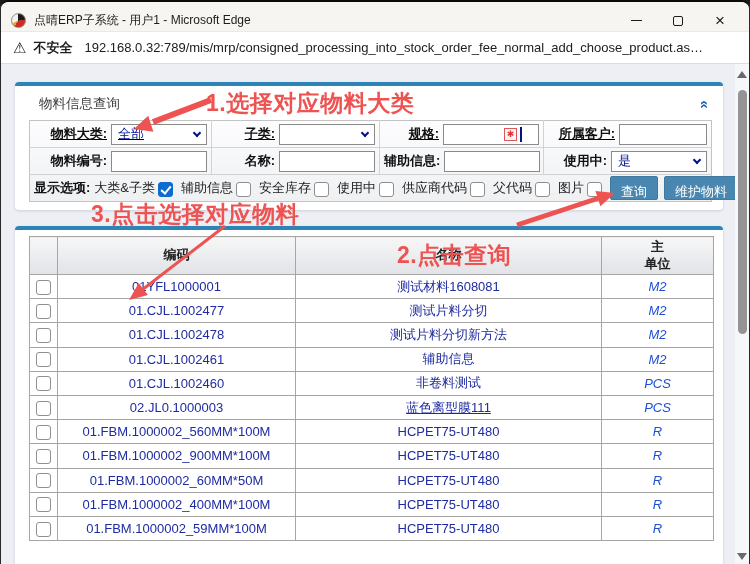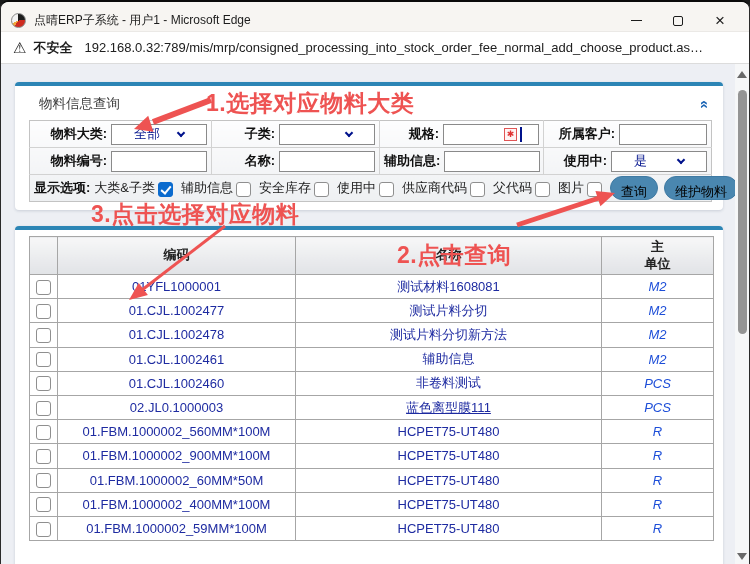--- a/index.html
+++ b/index.html
@@ -28,48 +28,48 @@
          border-top:4px solid #2c85b5;box-shadow:0 1px 3px rgba(40,60,90,.18);}
   .panel1{top:18px;height:128px;}
   .panel2{top:162px;height:348px;}
   .phead{display:flex;align-items:center;justify-content:space-between;padding:9px 14px 5px 24px;}
   .ptitle{font-size:13.5px;color:#3c3c3c;}
   .collapse{color:#1a64b4;font-size:15px;font-weight:700;display:inline-block;transform:rotate(90deg);cursor:pointer;line-height:1;}
   
   .form{margin:2px 12px 0 14px;width:682px;border-collapse:collapse;table-layout:fixed;
         background:linear-gradient(#fdfdfe,#eef0f2);border:1px solid #c3c3c3;}
   .form td{height:27px;padding:0 4px;border-top:1px solid #d2d2d2;}
-  .form tr:first-child td{border-top:none;}
+  .form tr:first-child td{border-top:none;text-decoration:underline;}
   .grp{border-left:1px solid #d2d2d2;}
   .grp:first-child{border-left:none;}
   .grpin{display:flex;align-items:center;}
   .lbl{flex:1;text-align:right;font-size:13px;font-weight:700;color:#111;padding-right:4px;white-space:nowrap;}
   .selectbox{width:96px;height:21px;background:#fff;border:1px solid #8a8a8a;display:inline-flex;
-             align-items:center;justify-content:space-between;padding:0 22px;flex:0 0 auto;cursor:pointer;}
+             align-items:center;justify-content:space-between;padding:0 6px;flex:0 0 auto;cursor:pointer;}
   .selval{font-size:13px;color:#00128c;white-space:nowrap;overflow:hidden;}
   .chev{width:6px;height:6px;border-right:2px solid #00128c;border-bottom:2px solid #00128c;
         transform:rotate(45deg);margin-top:-3px;flex:0 0 auto;}
   .txt{width:96px;height:21px;border:1px solid #8a8a8a;background:#fff;padding:0 4px;font-size:13px;color:#00128c;flex:0 0 auto;}
   .txt.narrow{width:88px;}
   .inputwrap{position:relative;display:inline-flex;align-items:center;flex:0 0 auto;}
   .imgx{position:absolute;right:22px;top:4px;width:13px;height:13px;border:1px solid #e05555;background:#fff4f4;
         color:#e03333;font-size:9px;line-height:11px;text-align:center;}
   .caret{position:absolute;right:17px;top:3px;width:2px;height:15px;background:#00128c;}
   
   .optrow{display:flex;align-items:center;}
   .optlist{display:flex;align-items:center;flex:1;}
   .opt{display:inline-flex;align-items:flex-end;margin-right:8px;}
   .optlabel{font-size:13px;color:#222;margin-right:3px;white-space:nowrap;}
   .cb{position:relative;width:15px;height:15px;border:1px solid #8f8f8f;border-radius:3px;background:#fff;
       display:inline-block;vertical-align:middle;cursor:pointer;flex:0 0 auto;}
   .cb.checked{background:#0b6bce;border-color:#0b6bce;}
   .cb.checked::after{content:"";position:absolute;left:4px;top:1px;width:4px;height:8px;
       border:solid #fff;border-width:0 2px 2px 0;transform:rotate(40deg);}
   .btns{display:flex;gap:6px;margin-left:auto;}
-  .btn{background:#4a87b0;color:#000000;border:1px solid #3f7aa3;border-radius:12px;font-size:13px;
+  .btn{background:#4a87b0;color:#ffffff;border:1px solid #3f7aa3;border-radius:2px;font-size:13px;
        padding:6px 10px;height:24px;white-space:nowrap;cursor:pointer;}
   
   .grid{margin:6px 10px 0 14px;width:684px;border-collapse:collapse;table-layout:fixed;}
   .grid th{background:linear-gradient(#f7f7f8,#e1e3e6);border:1px solid #a6a6a6;color:#222;
            font-size:13px;font-weight:700;height:38px;text-align:center;line-height:1.25;}
   .grid td{border:1px solid #a6a6a6;background:#fff;height:24.2px;text-align:center;font-size:13px;padding:0 3px;
            white-space:nowrap;overflow:hidden;}
   .lnk{color:#1e2ba1;cursor:pointer;}
   .lnk.u{text-decoration:underline;}
   .c-unit{color:#1d4ed8;font-style:italic;}

